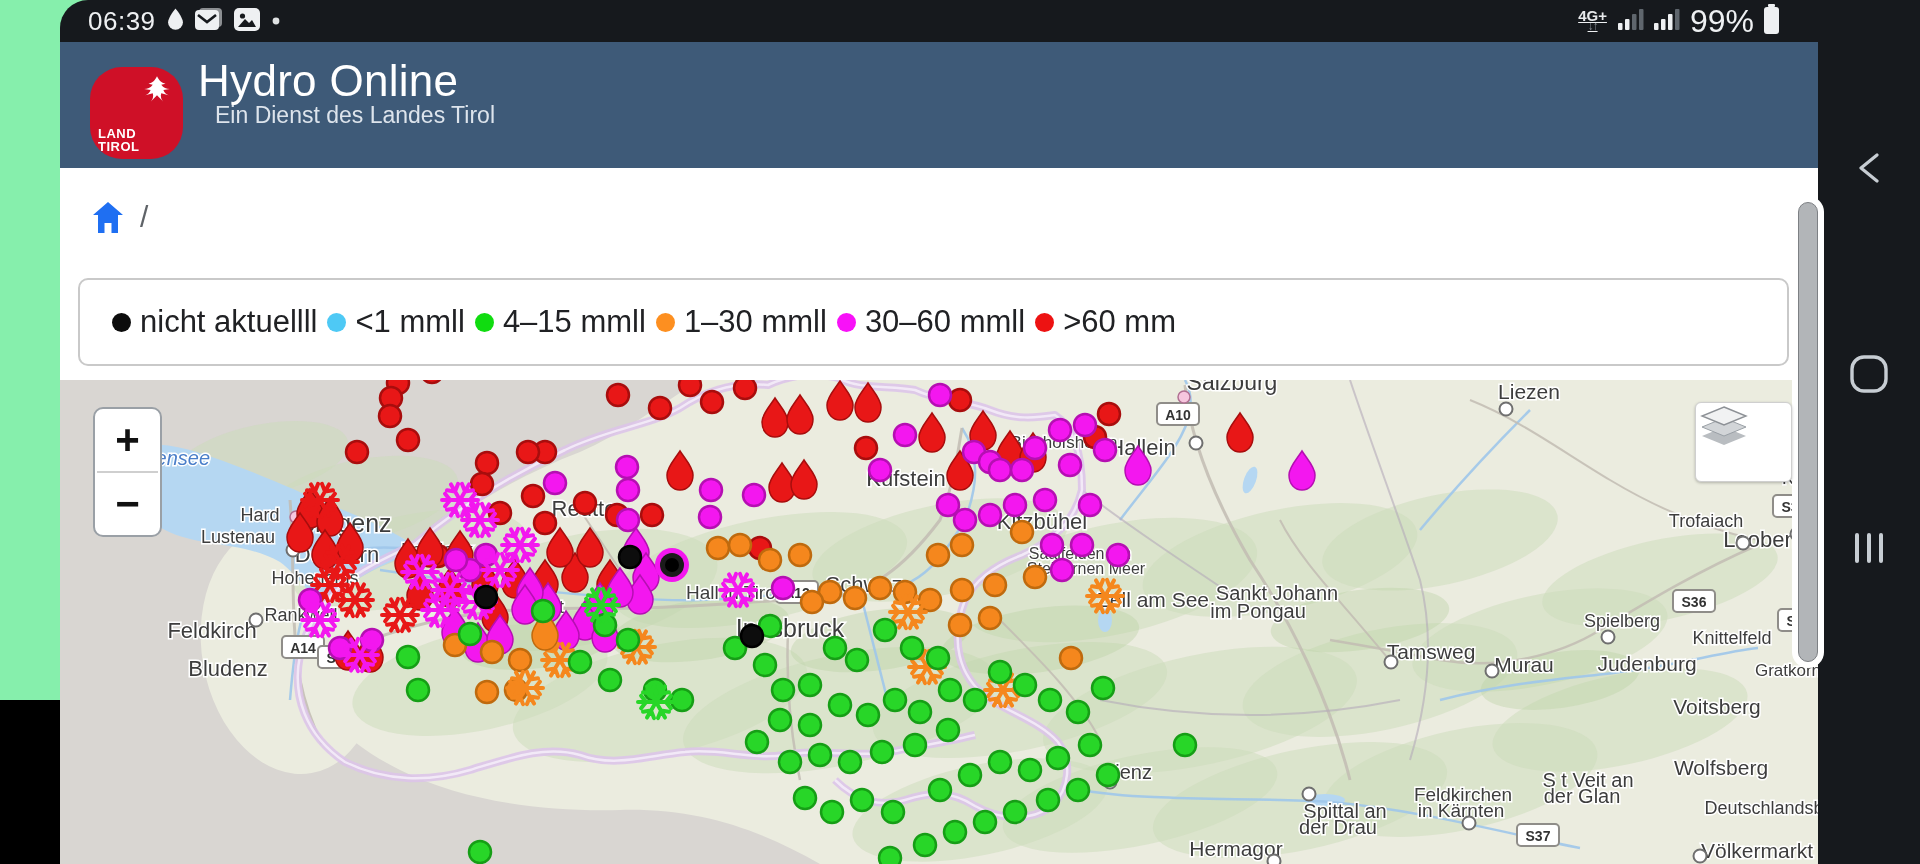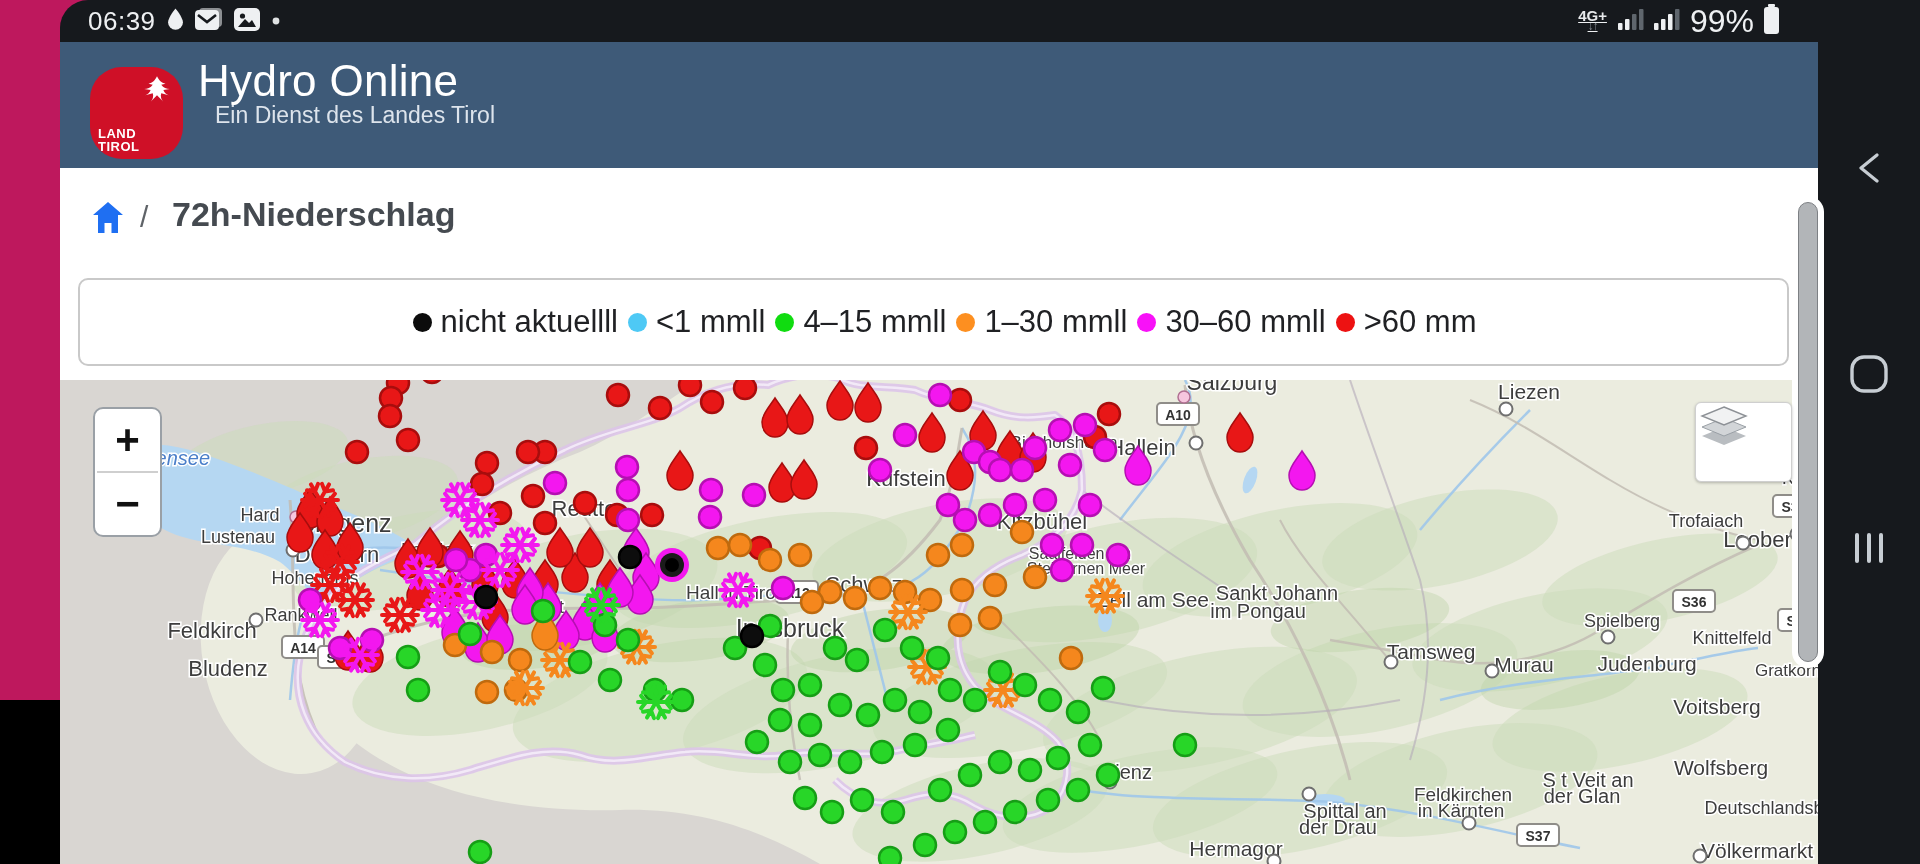--- a/index.html
+++ b/index.html
@@ -1,17 +1,17 @@
 <!DOCTYPE html>
 <html><head>
 <meta charset="utf-8">
 <style>
   html,body{margin:0;padding:0;background:#000;width:1920px;height:864px;overflow:hidden;
     font-family:"Liberation Sans","DejaVu Sans",sans-serif;}
-  .screen{position:absolute;left:0;top:0;width:1920px;height:700px;background:#be185d;}
+  .screen{position:absolute;left:0;top:0;width:1920px;height:700px;background:#86efac;}
   
   .statusbar{position:absolute;left:60px;top:0;width:1860px;height:42px;background:#16191d;
     border-top-left-radius:28px;color:#eef0f2;}
   .sb-left{position:absolute;left:28px;top:0;height:42px;display:flex;align-items:center;gap:11px;}
   .sb-time{font-size:26px;letter-spacing:.5px;}
   .sb-right{position:absolute;right:140px;top:0;height:42px;display:flex;align-items:center;gap:9px;}
   .net{display:flex;flex-direction:column;align-items:center;line-height:11px;margin-right:2px;text-decoration:underline;}
   .net b{font-size:15px;font-weight:700;color:#e8eaec;}
   .net i{font-style:normal;font-size:12px;color:#8a9097;letter-spacing:-1px;}
   .sb-batt-pct{font-size:32px;}
@@ -26,21 +26,21 @@
   .eagle{position:absolute;left:50px;top:8px;}
   .h-title{position:absolute;left:138px;top:14px;font-size:44px;color:#fff;font-weight:500;letter-spacing:.3px;}
   .h-sub{position:absolute;left:139px;top:60px;font-size:23px;color:#dde4ec;font-weight:400;margin-left:16px;}
   
   .crumbs{position:absolute;left:0px;top:126px;width:1758px;height:110px;background:#fff;}
   .home-ic{position:absolute;left:32px;top:33px;}
   .crumb-sep{position:absolute;left:80px;top:32px;font-size:30px;color:#5f6368;}
   .crumb-title{position:absolute;left:112px;top:27px;font-size:34px;font-weight:700;color:#454a50;}
   
   .legendbox{position:absolute;left:18px;top:236px;width:1711px;height:88px;border:2px solid #c9c9c9;
-    border-radius:10px;background:#fff;box-sizing:border-box;display:flex;align-items:center;padding-left:32px;justify-content:center;}
+    border-radius:10px;background:#fff;box-sizing:border-box;display:flex;align-items:center;padding-left:32px;}
   .li{display:inline-flex;align-items:center;margin-right:10px;font-size:31px;color:#202124;}
   .ldot{width:19px;height:19px;border-radius:50%;display:inline-block;margin-right:9px;flex:none;}
   
   .map{position:absolute;left:0;top:338px;width:1758px;height:484px;background:#d9d6d2;overflow:hidden;}
   .map svg{position:absolute;left:0;top:0;}
   .zoomctl{position:absolute;left:33px;top:27px;width:69px;height:130px;background:#fff;border:2.5px solid #9aa0a6;
     border-radius:10px;box-sizing:border-box;z-index:5;}
   .zbtn{width:100%;height:62px;display:flex;align-items:center;justify-content:center;
     font-size:42px;font-weight:700;color:#111;line-height:0;cursor:pointer;}
   .zdiv{height:1.5px;background:#cfcfcf;margin:0 2px;}
@@ -154,21 +154,20 @@
       <div class="h-sub">Ein Dienst des Landes Tirol</div>
     </div>
 
     <div class="crumbs">
       <span class="home-ic">
         <svg width="32" height="33" viewBox="0 0 32 33">
           <path d="M16 1 L31 14 L26 14 L26 32 L19.5 32 L19.5 22 L12.5 22 L12.5 32 L6 32 L6 14 L1 14 Z" fill="#1f6ff2"></path>
         </svg>
       </span>
       <span class="crumb-sep">/</span>
-      <span class="crumb-title">72h-Niederschlag</span>
     </div>
 
     <div class="legendbox">
       <span style="display:flex;align-items:center;">
           <span class="li">
             <span class="ldot" style="background: rgb(12, 12, 12);"></span>
             <span>nicht aktuellll</span>
           </span>
           <span class="li">
             <span class="ldot" style="background: rgb(78, 201, 245);"></span>

